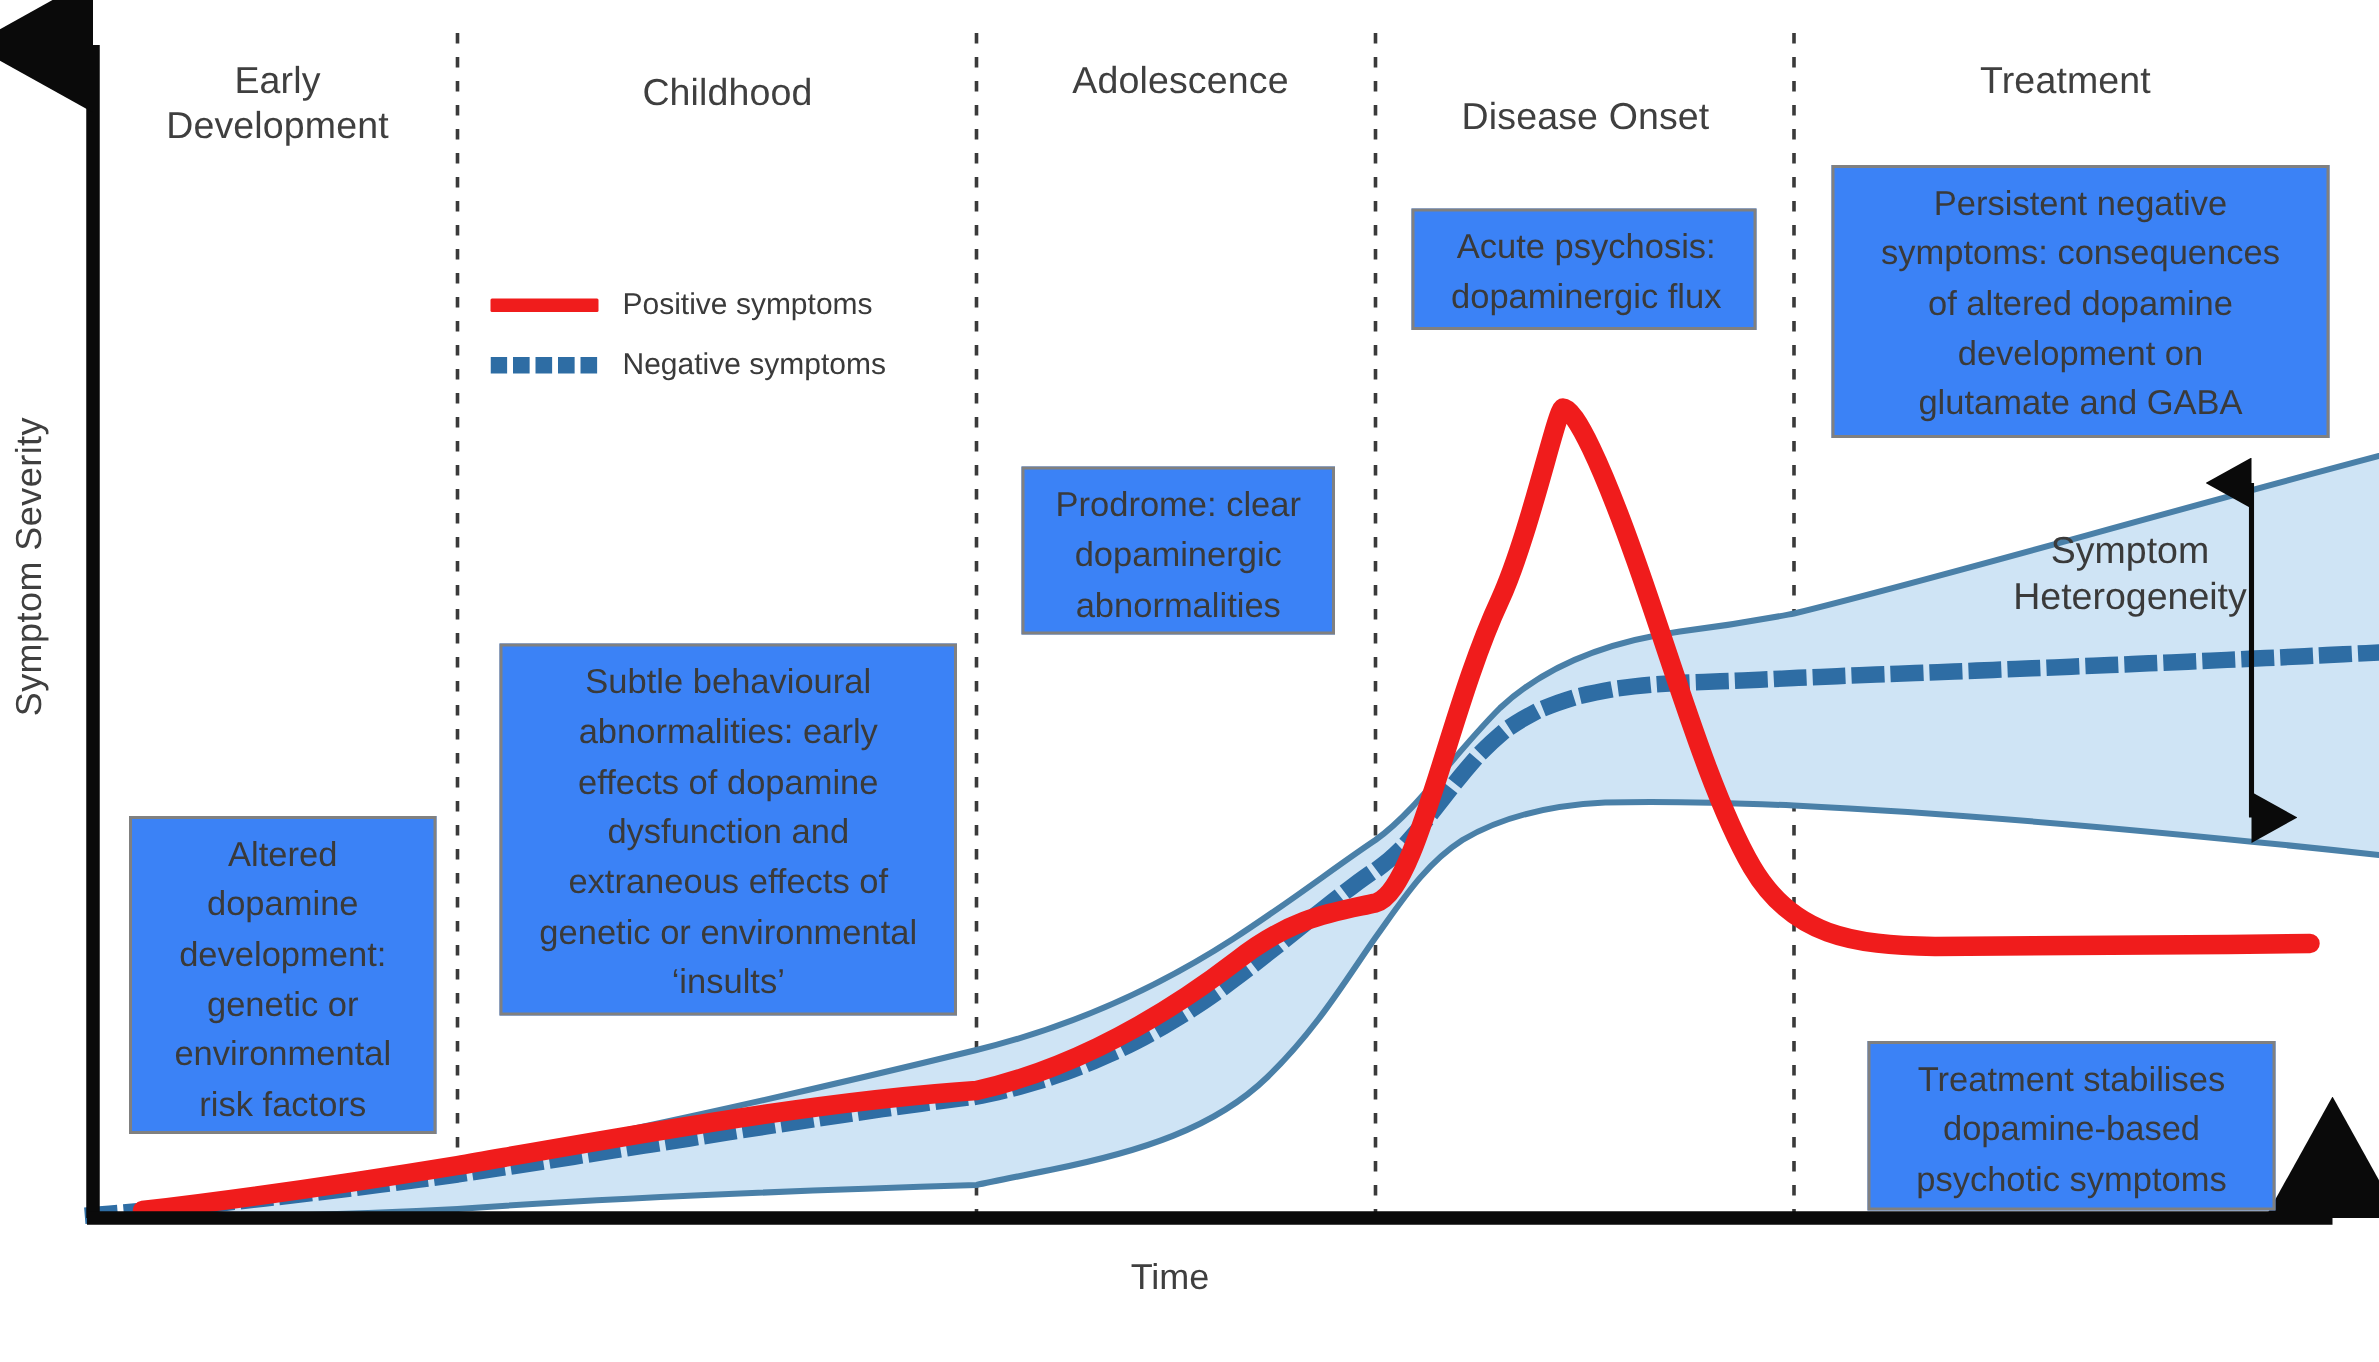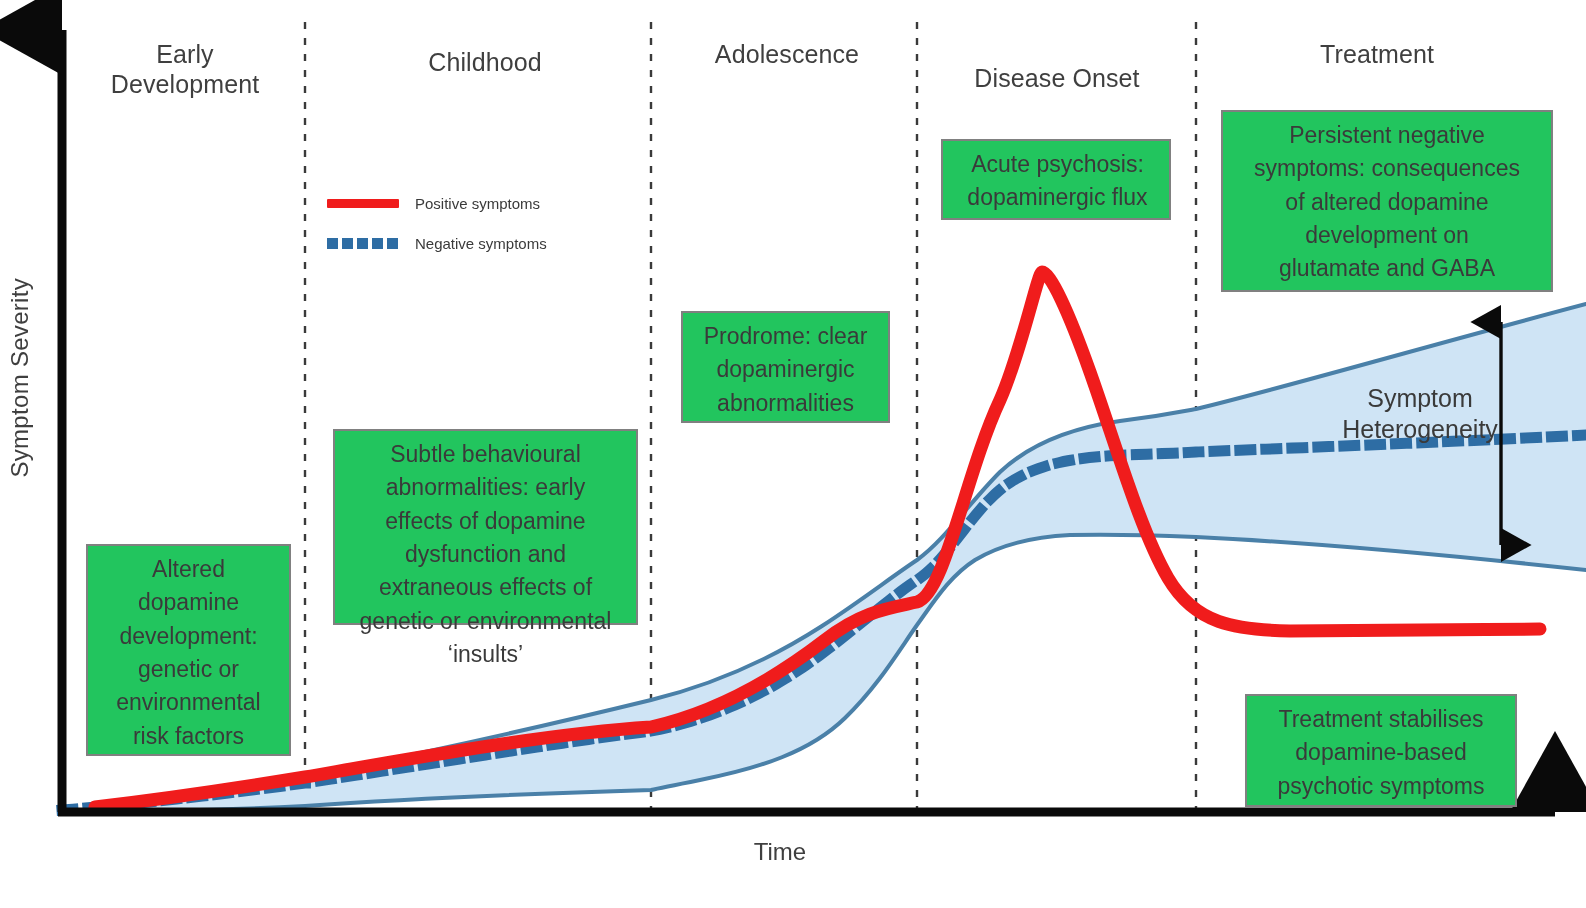--- a/index.html
+++ b/index.html
@@ -57,21 +57,21 @@
     left: 700px;
     top: 838px;
     width: 160px;
     text-align: center;
   }
 
   
   .callout {
     position: absolute;
     box-sizing: border-box;
-    background: #22c55e;
+    background: #3b82f6;
     border: 2px solid #808080;
     text-align: center;
     font-size: 23px;
     line-height: 1.45;
     color: #3a3a3a;
     padding: 7px 9px;
     white-space: pre-line;
   }
 
   
@@ -96,37 +96,36 @@
   .legend-swatch.solid {
     height: 9px;
     border-radius: 1px;
   }
   .legend-swatch.dotted {
     height: 11px;
     background-repeat: repeat-x;
     background-size: 15px 11px;
   }
   .legend-text {
-    font-size: 15px;
+    font-size: 20px;
     color: #3a3a3a;
     white-space: nowrap;
   }
 
   
   #heterogeneity-label {
     position: absolute;
     left: 1330px;
     top: 352px;
     width: 180px;
     text-align: center;
     font-size: 25px;
     line-height: 1.25;
     color: #3a3a3a;
     white-space: pre-line;
-    margin-top: 31px;
   }
 </style>
 </head>
 <body>
 
 <div id="figure">
 
   <svg id="plot-svg" viewBox="0 0 1586 908">
     <defs>
       <marker id="arrow-up" markerWidth="10" markerHeight="10" refX="5" refY="9" orient="auto-start-reverse" markerUnits="strokeWidth">
@@ -236,21 +235,21 @@
     </div>
   </div>
 
   <div class="callout" style="left:86px; top:544px; width:205px; height:212px;">Altered
 dopamine
 development:
 genetic or
 environmental
 risk factors</div>
 
-  <div class="callout" style="left:333px; top:429px; width:305px; height:196px;">Subtle behavioural
+  <div class="callout" style="left:333px; top:429px; width:305px; height:248px;">Subtle behavioural
 abnormalities: early
 effects of dopamine
 dysfunction and
 extraneous effects of
 genetic or environmental
 ‘insults’</div>
 
   <div class="callout" style="left:681px; top:311px; width:209px; height:112px;">Prodrome: clear
 dopaminergic
 abnormalities</div>

